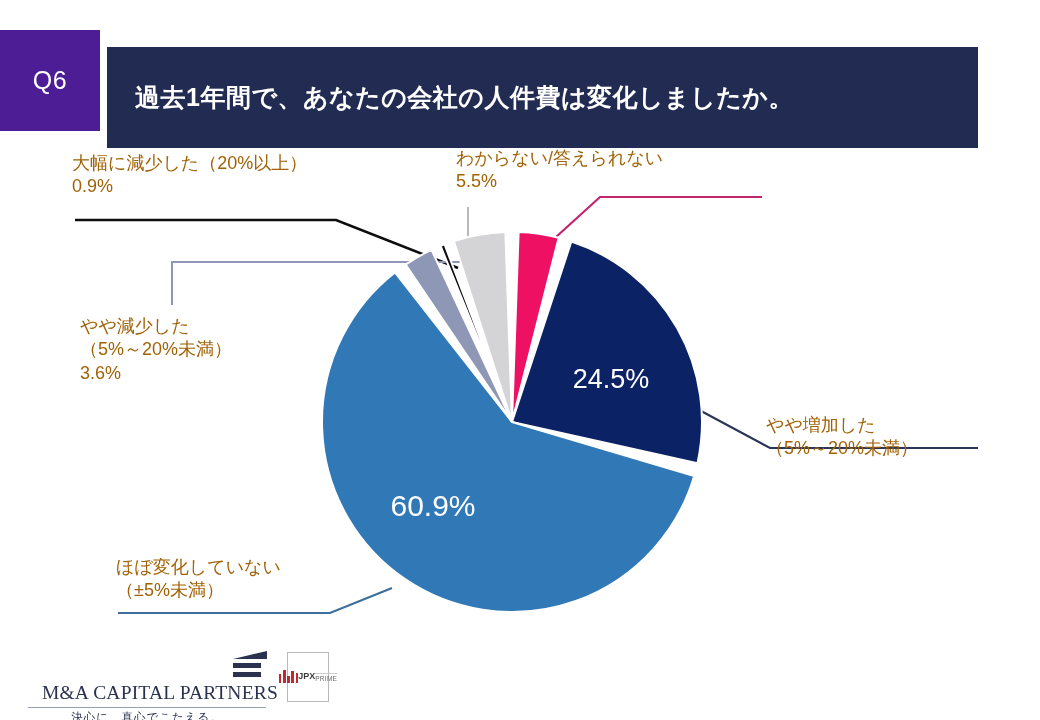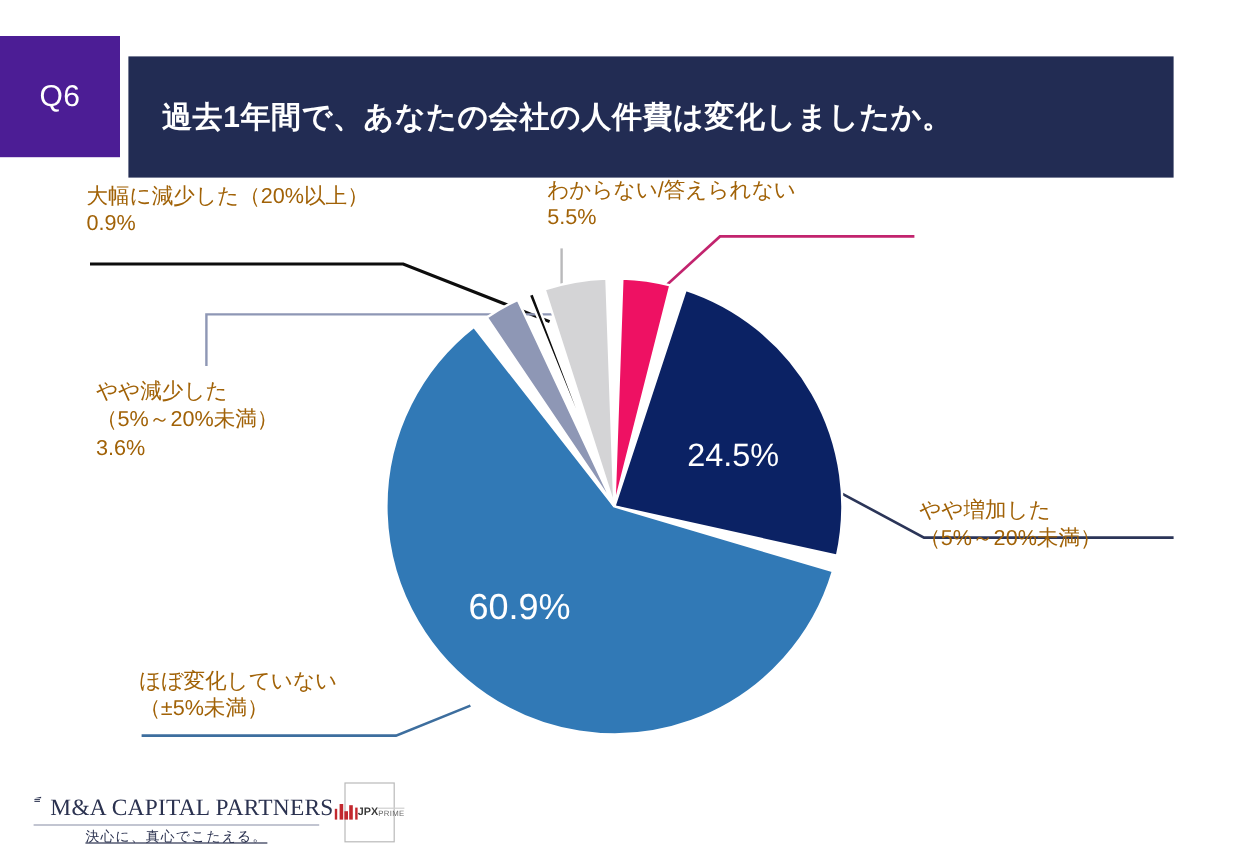--- a/index.html
+++ b/index.html
@@ -32,21 +32,21 @@
 
   #lbl-bigdec{left:72px;top:152px;}
   #lbl-smalldec{left:80px;top:315px;}
   #lbl-unknown{left:456px;top:147px;}
   #lbl-biginc{left:768px;top:182px;}
   #lbl-smallinc{left:766px;top:378px;margin-top:36px;}
   #lbl-nochange{left:116px;top:528px;margin-top:28px;}
 
   
   .logo-wrap{position:absolute;left:28px;top:650px;width:250px;}
-  .logo-row{display:flex;align-items:flex-end;}
+  .logo-row{display:flex;align-items:flex-end;flex-direction:column;}
   .logo-mark{width:42px;height:33px;margin-right:7px;}
   .logo-name{
     font-family:"Liberation Serif","DejaVu Serif",serif;
     font-size:19.5px;color:#2b3250;letter-spacing:.2px;white-space:nowrap;
     line-height:1;
   }
   .logo-rule{height:1px;background:#9aa0b4;margin:4px 0 2px 0;width:238px;}
   .logo-tag{
     font-family:"Liberation Serif","DejaVu Serif",serif;
     font-size:11.5px;color:#2b3250;text-align:center;width:238px;letter-spacing:1px;text-decoration:underline;

